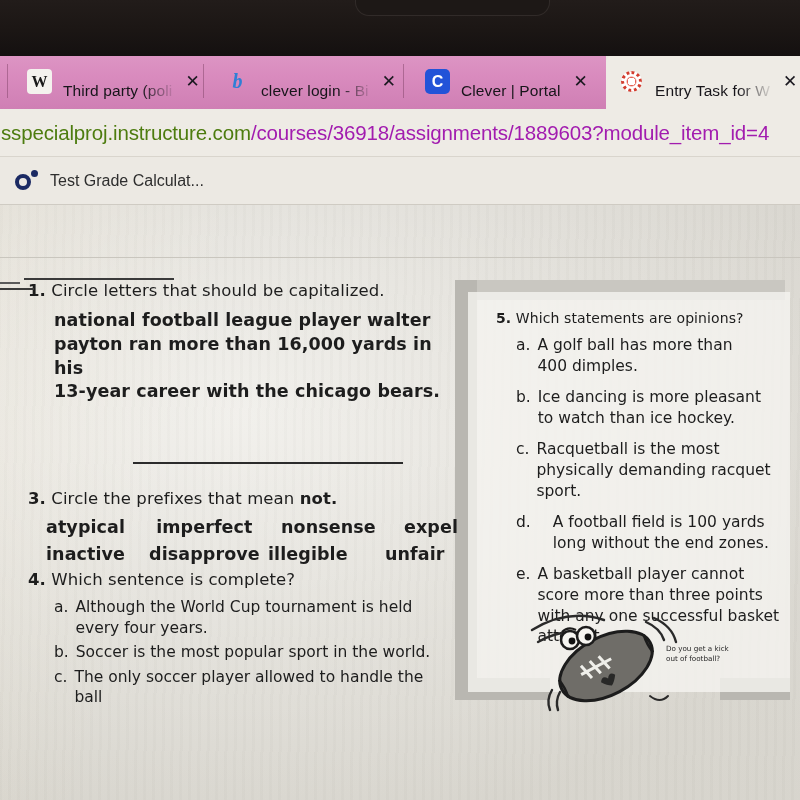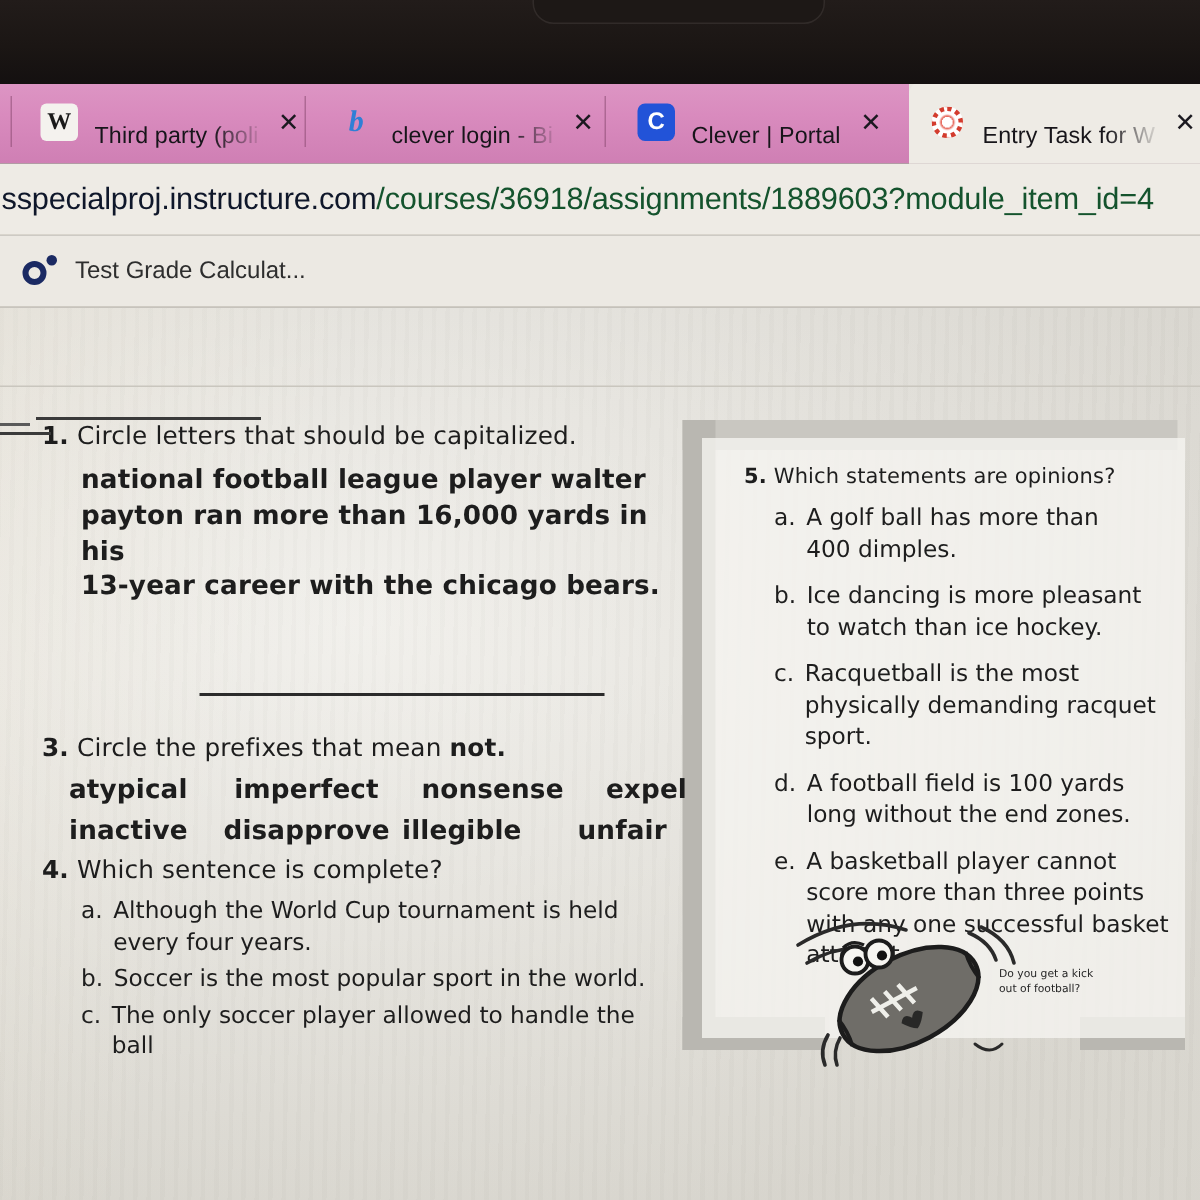--- a/index.html
+++ b/index.html
@@ -104,22 +104,22 @@
     background: #eeebe5;
     display: flex; align-items: center;
     z-index: 22;
     border-bottom: 1px solid #d9d5cd;
   }
   .url {
     font-size: 20.5px; color: #3b3b3b;
     white-space: nowrap; letter-spacing: -.15px;
     padding-left: 1px;
   }
-  .url .host { color: #0f172a; }
-  .url .path { color: #14532d; }
+  .url .host { color: #4d7c0f; }
+  .url .path { color: #a21caf; }
 
   
   .bookmarks {
     position: absolute; left: 0; top: 157px;
     width: 800px; height: 48px;
     background: #ecE9e3;
     display: flex; align-items: center;
     z-index: 22;
     border-bottom: 1px solid #cfcbc3;
   }
@@ -394,21 +394,21 @@
       <div class="opt" style="display:flex; gap:7px; margin-bottom:11px;">
         <span>b.</span>
         <span style="max-width:228px;">Ice dancing is more pleasant to watch than ice hockey.</span>
       </div>
       <div class="opt" style="display:flex; gap:7px; margin-bottom:11px;">
         <span>c.</span>
         <span style="max-width:242px;">Racquetball is the most physically demanding racquet sport.</span>
       </div>
       <div class="opt" style="display:flex; gap:7px; margin-bottom:11px;">
         <span>d.</span>
-        <span style="max-width:248px;">A football field is 100 yards long without the end zones.</span>
+        <span style="max-width:248px;margin-left:15px;">A football field is 100 yards long without the end zones.</span>
       </div>
       <div class="opt" style="display:flex; gap:7px;">
         <span>e.</span>
         <span style="max-width:252px;">A basketball player cannot score more than three points with any one successful basket attempt.</span>
       </div>
     </div>
   </div>
 
   <div class="football-wrap">
     <svg width="215" height="120" viewBox="0 0 215 120">

